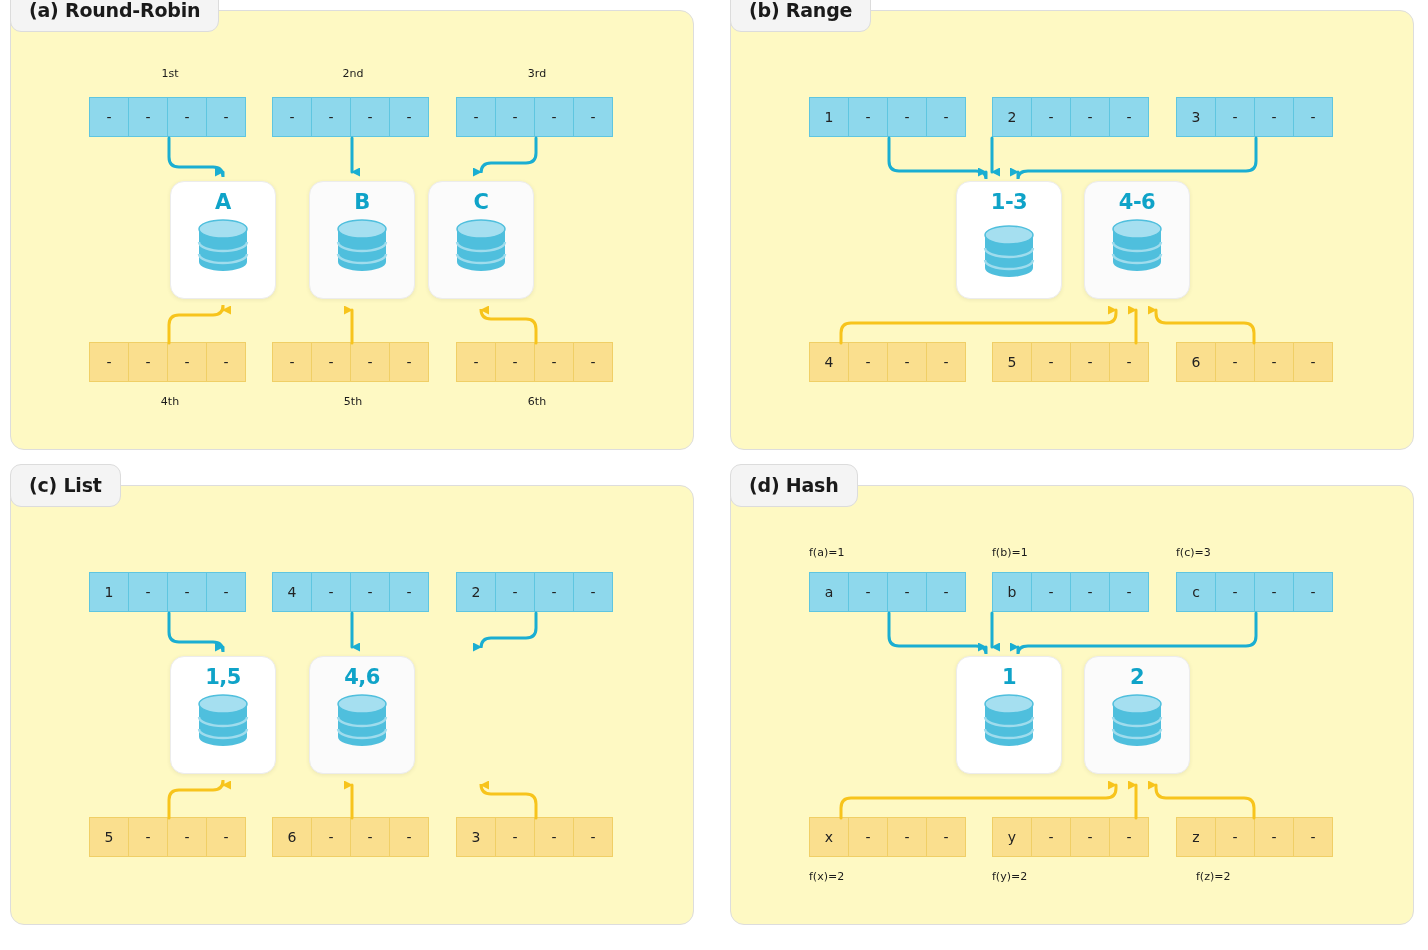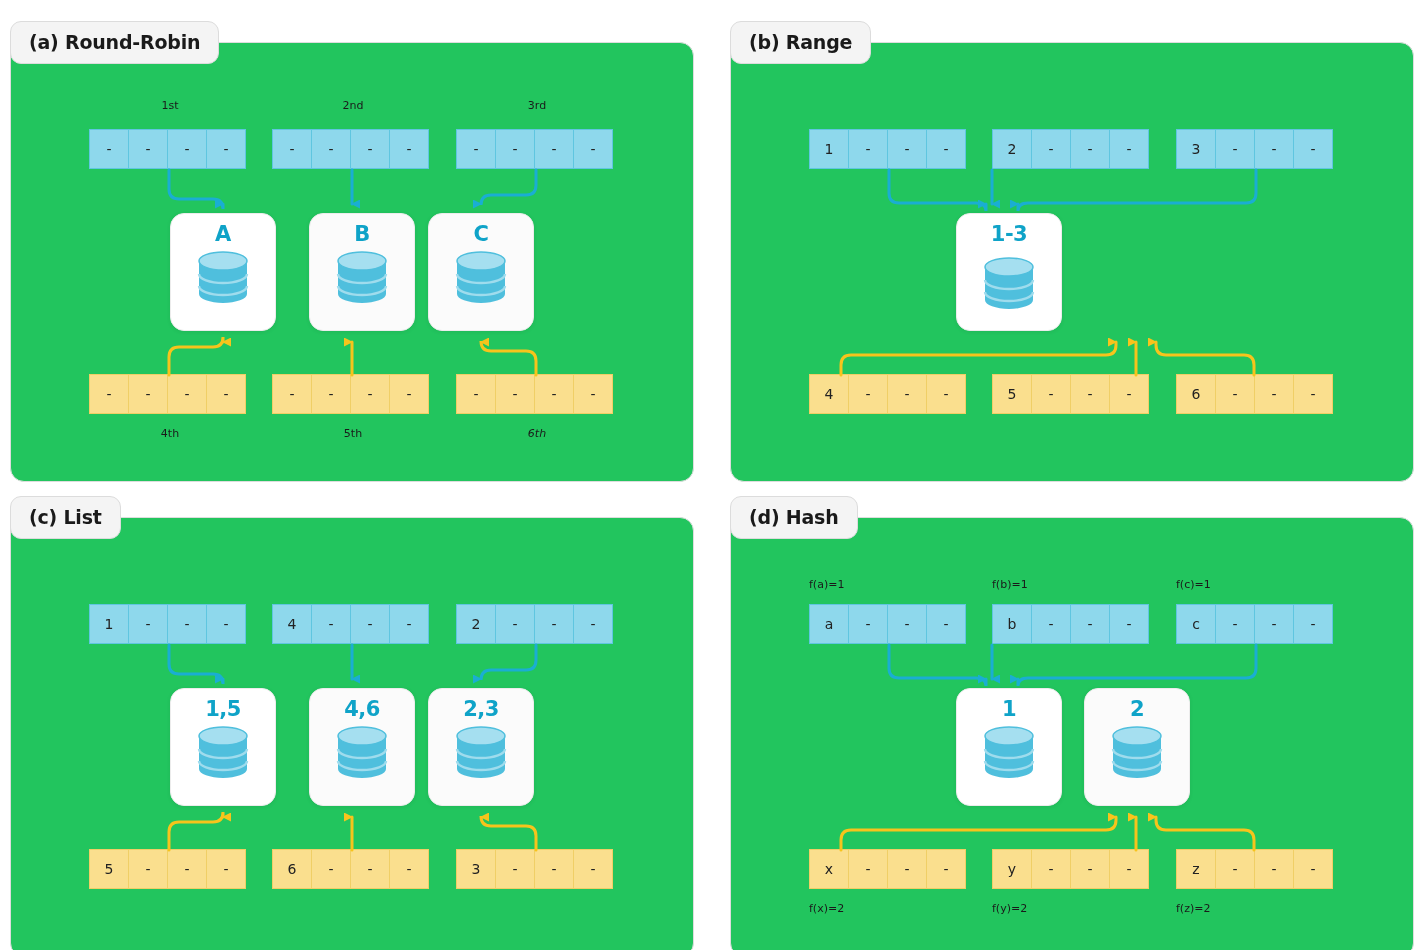--- a/index.html
+++ b/index.html
@@ -9,22 +9,21 @@
     font-family: "DejaVu Sans", "Liberation Sans", sans-serif;
     overflow: hidden;
   }
   .canvas { position: relative; width: 1428px; height: 950px; }
 
   
   .panel {
     position: absolute;
     border: 1px solid #dddddd;
     border-radius: 14px;
-    background: #22c55e;
-    margin-top: 32px;
+    background: #fef9c3;
   }
   .panel-a { left: 10px;  top: 10px;  width: 684px; height: 440px; }
   .panel-b { left: 730px; top: 10px;  width: 684px; height: 440px; padding-left: 30px; }
   .panel-c { left: 10px;  top: 485px; width: 684px; height: 440px; }
   .panel-d { left: 730px; top: 485px; width: 684px; height: 440px; text-decoration: underline; }
 
   .panel-badge {
     position: absolute;
     left: -1px; top: -22px;
     background: #f4f4f4;
@@ -174,21 +173,21 @@
       </div>
       <div class="array" style="left:445px;top:331px;">
         <div class="cell cell-yellow">-</div>
         <div class="cell cell-yellow">-</div>
         <div class="cell cell-yellow">-</div>
         <div class="cell cell-yellow">-</div>
       </div>
 
       <div class="lbl lbl-c" style="left:78px;top:384px;width:162px;">4th</div>
       <div class="lbl lbl-c" style="left:261px;top:384px;width:162px;">5th</div>
-      <div class="lbl lbl-c" style="left:445px;top:384px;width:162px;font-style:italic;">6th</div>
+      <div class="lbl lbl-c" style="left:445px;top:384px;width:162px;">6th</div>
 
       <svg class="arrows">
         <defs>
           <marker id="ahb" markerWidth="9" markerHeight="9" refX="4.5" refY="8" orient="auto" markerUnits="userSpaceOnUse">
             <path d="M0,0 L9,0 L4.5,9 z" fill="#1aaed2"></path>
           </marker>
           <marker id="ahy" markerWidth="9" markerHeight="9" refX="4.5" refY="8" orient="auto" markerUnits="userSpaceOnUse">
             <path d="M0,0 L9,0 L4.5,9 z" fill="#f7c41c"></path>
           </marker>
         </defs>
@@ -232,20 +231,30 @@
       <div class="node" style="left:225px;top:170px;gap:6px;">
         <div class="node-label">1-3</div>
         <svg class="db-icon" viewBox="0 0 56 62">
           <ellipse cx="28" cy="12" rx="24" ry="9" fill="#9fdced"></ellipse>
           <path d="M4 12 v33 a24 9 0 0 0 48 0 V12 a24 9 0 0 1 -48 0 z" fill="#4fbfdd"></path>
           <ellipse cx="28" cy="12" rx="24" ry="9" fill="#a5dff0" stroke="#4fbfdd" stroke-width="1.5"></ellipse>
           <path d="M4 25 a24 9 0 0 0 48 0" fill="none" stroke="#9fdced" stroke-width="2.4"></path>
           <path d="M4 37 a24 9 0 0 0 48 0" fill="none" stroke="#9fdced" stroke-width="2.4"></path>
         </svg>
       </div>
+      <div class="node shaded" style="left:353px;top:170px;">
+        <div class="node-label">4-6</div>
+        <svg class="db-icon" viewBox="0 0 56 62">
+          <ellipse cx="28" cy="12" rx="24" ry="9" fill="#9fdced"></ellipse>
+          <path d="M4 12 v33 a24 9 0 0 0 48 0 V12 a24 9 0 0 1 -48 0 z" fill="#4fbfdd"></path>
+          <ellipse cx="28" cy="12" rx="24" ry="9" fill="#a5dff0" stroke="#4fbfdd" stroke-width="1.5"></ellipse>
+          <path d="M4 25 a24 9 0 0 0 48 0" fill="none" stroke="#9fdced" stroke-width="2.4"></path>
+          <path d="M4 37 a24 9 0 0 0 48 0" fill="none" stroke="#9fdced" stroke-width="2.4"></path>
+        </svg>
+      </div>
 
       <div class="array" style="left:78px;top:331px;">
         <div class="cell cell-yellow">4</div>
         <div class="cell cell-yellow">-</div>
         <div class="cell cell-yellow">-</div>
         <div class="cell cell-yellow">-</div>
       </div>
       <div class="array" style="left:261px;top:331px;">
         <div class="cell cell-yellow">5</div>
         <div class="cell cell-yellow">-</div>
@@ -310,30 +319,20 @@
       <div class="node shaded" style="left:298px;top:170px;">
         <div class="node-label">4,6</div>
         <svg class="db-icon" viewBox="0 0 56 62">
           <ellipse cx="28" cy="12" rx="24" ry="9" fill="#9fdced"></ellipse>
           <path d="M4 12 v33 a24 9 0 0 0 48 0 V12 a24 9 0 0 1 -48 0 z" fill="#4fbfdd"></path>
           <ellipse cx="28" cy="12" rx="24" ry="9" fill="#a5dff0" stroke="#4fbfdd" stroke-width="1.5"></ellipse>
           <path d="M4 25 a24 9 0 0 0 48 0" fill="none" stroke="#9fdced" stroke-width="2.4"></path>
           <path d="M4 37 a24 9 0 0 0 48 0" fill="none" stroke="#9fdced" stroke-width="2.4"></path>
         </svg>
       </div>
-      <div class="node shaded" style="left:417px;top:170px;">
-        <div class="node-label">2,3</div>
-        <svg class="db-icon" viewBox="0 0 56 62">
-          <ellipse cx="28" cy="12" rx="24" ry="9" fill="#9fdced"></ellipse>
-          <path d="M4 12 v33 a24 9 0 0 0 48 0 V12 a24 9 0 0 1 -48 0 z" fill="#4fbfdd"></path>
-          <ellipse cx="28" cy="12" rx="24" ry="9" fill="#a5dff0" stroke="#4fbfdd" stroke-width="1.5"></ellipse>
-          <path d="M4 25 a24 9 0 0 0 48 0" fill="none" stroke="#9fdced" stroke-width="2.4"></path>
-          <path d="M4 37 a24 9 0 0 0 48 0" fill="none" stroke="#9fdced" stroke-width="2.4"></path>
-        </svg>
-      </div>
 
       <div class="array" style="left:78px;top:331px;">
         <div class="cell cell-yellow">5</div>
         <div class="cell cell-yellow">-</div>
         <div class="cell cell-yellow">-</div>
         <div class="cell cell-yellow">-</div>
       </div>
       <div class="array" style="left:261px;top:331px;">
         <div class="cell cell-yellow">6</div>
         <div class="cell cell-yellow">-</div>
@@ -361,21 +360,21 @@
       </svg>
     </div>
   </div>
 
   <div class="panel panel-d">
     <div class="panel-badge">(d) Hash</div>
     <div class="panel-body">
 
       <div class="lbl" style="left:78px;top:60px;">f(a)=1</div>
       <div class="lbl" style="left:261px;top:60px;">f(b)=1</div>
-      <div class="lbl" style="left:445px;top:60px;">f(c)=1</div>
+      <div class="lbl" style="left:445px;top:60px;">f(c)=3</div>
 
       <div class="array" style="left:78px;top:86px;">
         <div class="cell cell-blue">a</div>
         <div class="cell cell-blue">-</div>
         <div class="cell cell-blue">-</div>
         <div class="cell cell-blue">-</div>
       </div>
       <div class="array" style="left:261px;top:86px;">
         <div class="cell cell-blue">b</div>
         <div class="cell cell-blue">-</div>
@@ -424,21 +423,21 @@
       </div>
       <div class="array" style="left:445px;top:331px;">
         <div class="cell cell-yellow">z</div>
         <div class="cell cell-yellow">-</div>
         <div class="cell cell-yellow">-</div>
         <div class="cell cell-yellow">-</div>
       </div>
 
       <div class="lbl" style="left:78px;top:384px;">f(x)=2</div>
       <div class="lbl" style="left:261px;top:384px;">f(y)=2</div>
-      <div class="lbl" style="left:445px;top:384px;">f(z)=2</div>
+      <div class="lbl" style="left:465px;top:384px;">f(z)=2</div>
 
       <svg class="arrows">
         <g fill="none" stroke="#1aaed2" stroke-width="3" stroke-linecap="round">
           <path d="M158,127 V150 Q158,160 168,160 H245 Q255,160 255,168 V161" marker-end="url(#ahb)"></path>
           <path d="M261,127 V161" marker-end="url(#ahb)"></path>
           <path d="M525,127 V150 Q525,160 515,160 H297 Q287,160 287,168 V161" marker-end="url(#ahb)"></path>
         </g>
         <g fill="none" stroke="#f7c41c" stroke-width="3" stroke-linecap="round">
           <path d="M110,332 V322 Q110,312 120,312 H375 Q385,312 385,302 V299" marker-end="url(#ahy)"></path>
           <path d="M405,332 V299" marker-end="url(#ahy)"></path>

